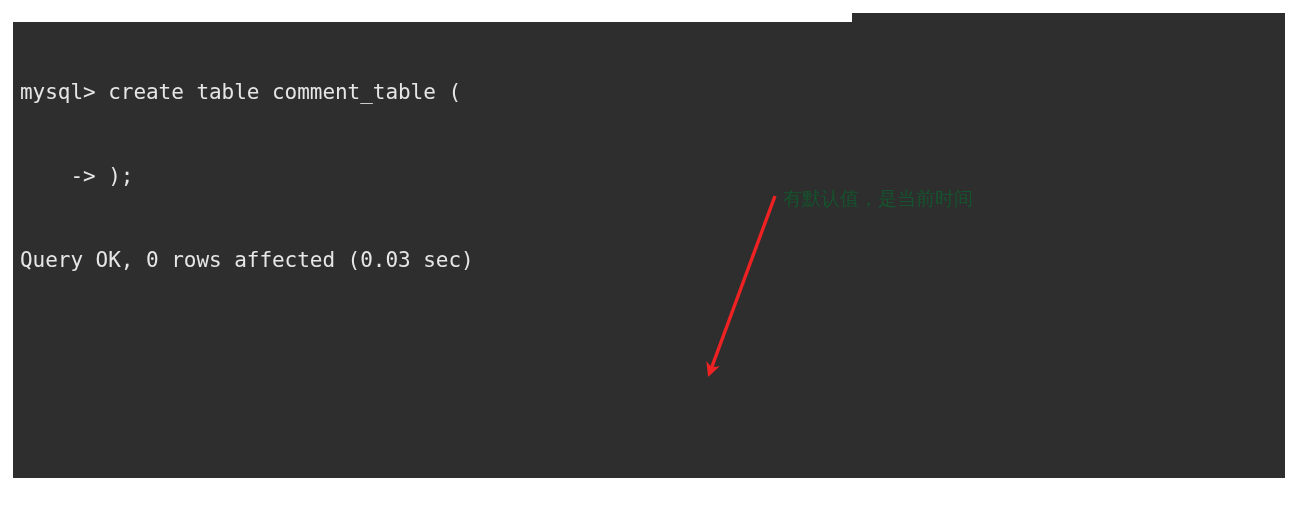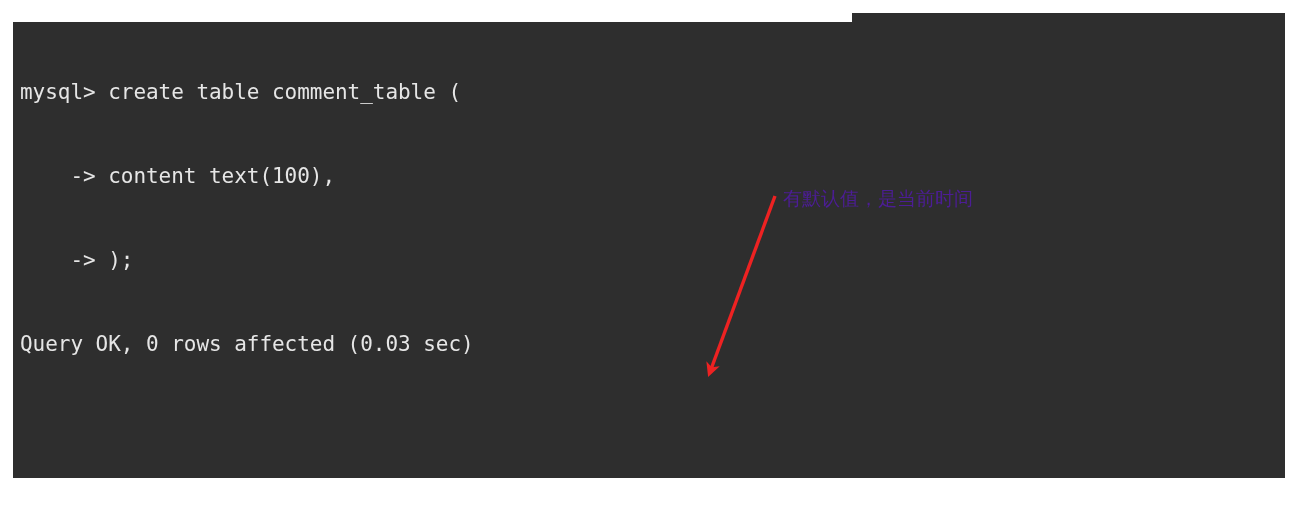--- a/index.html
+++ b/index.html
@@ -62,21 +62,20 @@
 </head>
 <body>
 
 <div id="screen">
 
   <div class="term-bg" id="term-bg-left" style="background: rgb(46, 46, 46);"></div>
   <div class="term-bg" id="term-bg-right" style="background: rgb(46, 46, 46);"></div>
 
   <div id="term-text" style="color: rgb(230, 230, 230); letter-spacing: -0.043px;">
     <div class="line">mysql&gt; create table comment_table (</div>
-    <div class="line">    -&gt; content text(100),</div>
     <div class="line">    -&gt; );</div>
     <div class="line">Query OK, 0 rows affected (0.03 sec)</div>
     
     
     
     
     
     
     
     
@@ -86,15 +85,15 @@
 
   <svg id="annotation-layer" viewBox="0 0 1312 510" width="1312" height="510">
     <defs>
       <marker id="arrowhead" markerWidth="4.2" markerHeight="4.2" refX="2.6" refY="2.1" orient="auto" markerUnits="strokeWidth">
         <path d="M0,0 L4.2,2.1 L0,4.2 L1.1,2.1 Z" fill="#ee2222"></path>
       </marker>
     </defs>
     <line id="annotation-arrow" x1="775" y1="196" x2="710" y2="372" stroke="#ee2222" stroke-width="3.4" marker-end="url(#arrowhead)"></line>
   </svg>
 
-  <div id="annotation-text" style="color: #4c1d95;">有默认值，是当前时间</div>
+  <div id="annotation-text" style="color: #14532d;">有默认值，是当前时间</div>
 
 </div>
 
 </body></html>

